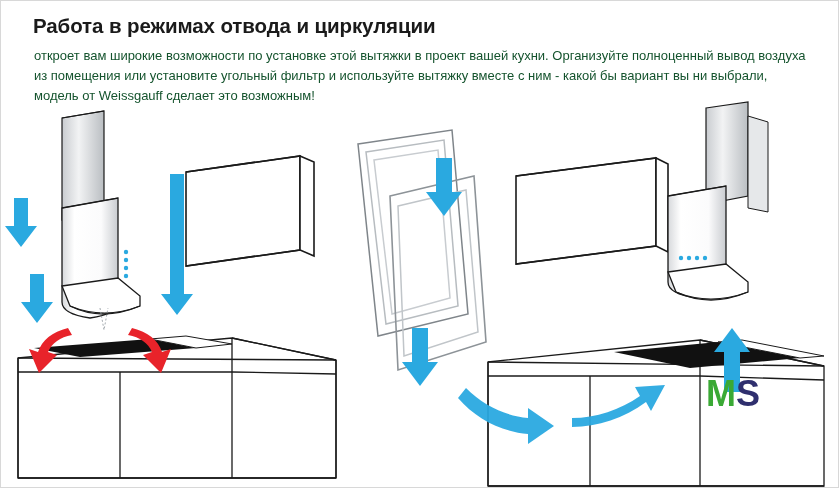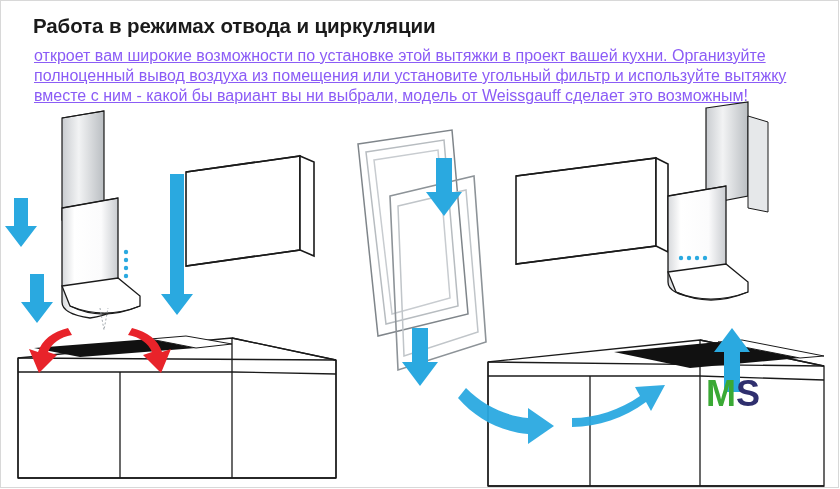--- a/index.html
+++ b/index.html
@@ -26,24 +26,23 @@
     font-size: 20.5px;
     font-weight: bold;
     color: #1a1a1a;
     letter-spacing: -0.1px;
   }
   .body-text {
     position: absolute;
     left: 34px;
     top: 46px;
     width: 776px;
-    font-size: 16px;
+    font-size: 13px;
     line-height: 20px;
-    color: #8b5cf6;
-    text-decoration: underline;
+    color: #14532d;
   }
   .stage {
     position: absolute;
     left: 0;
     top: 100px;
     width: 840px;
     height: 389px;
   }
   .stage svg {
     display: block;

